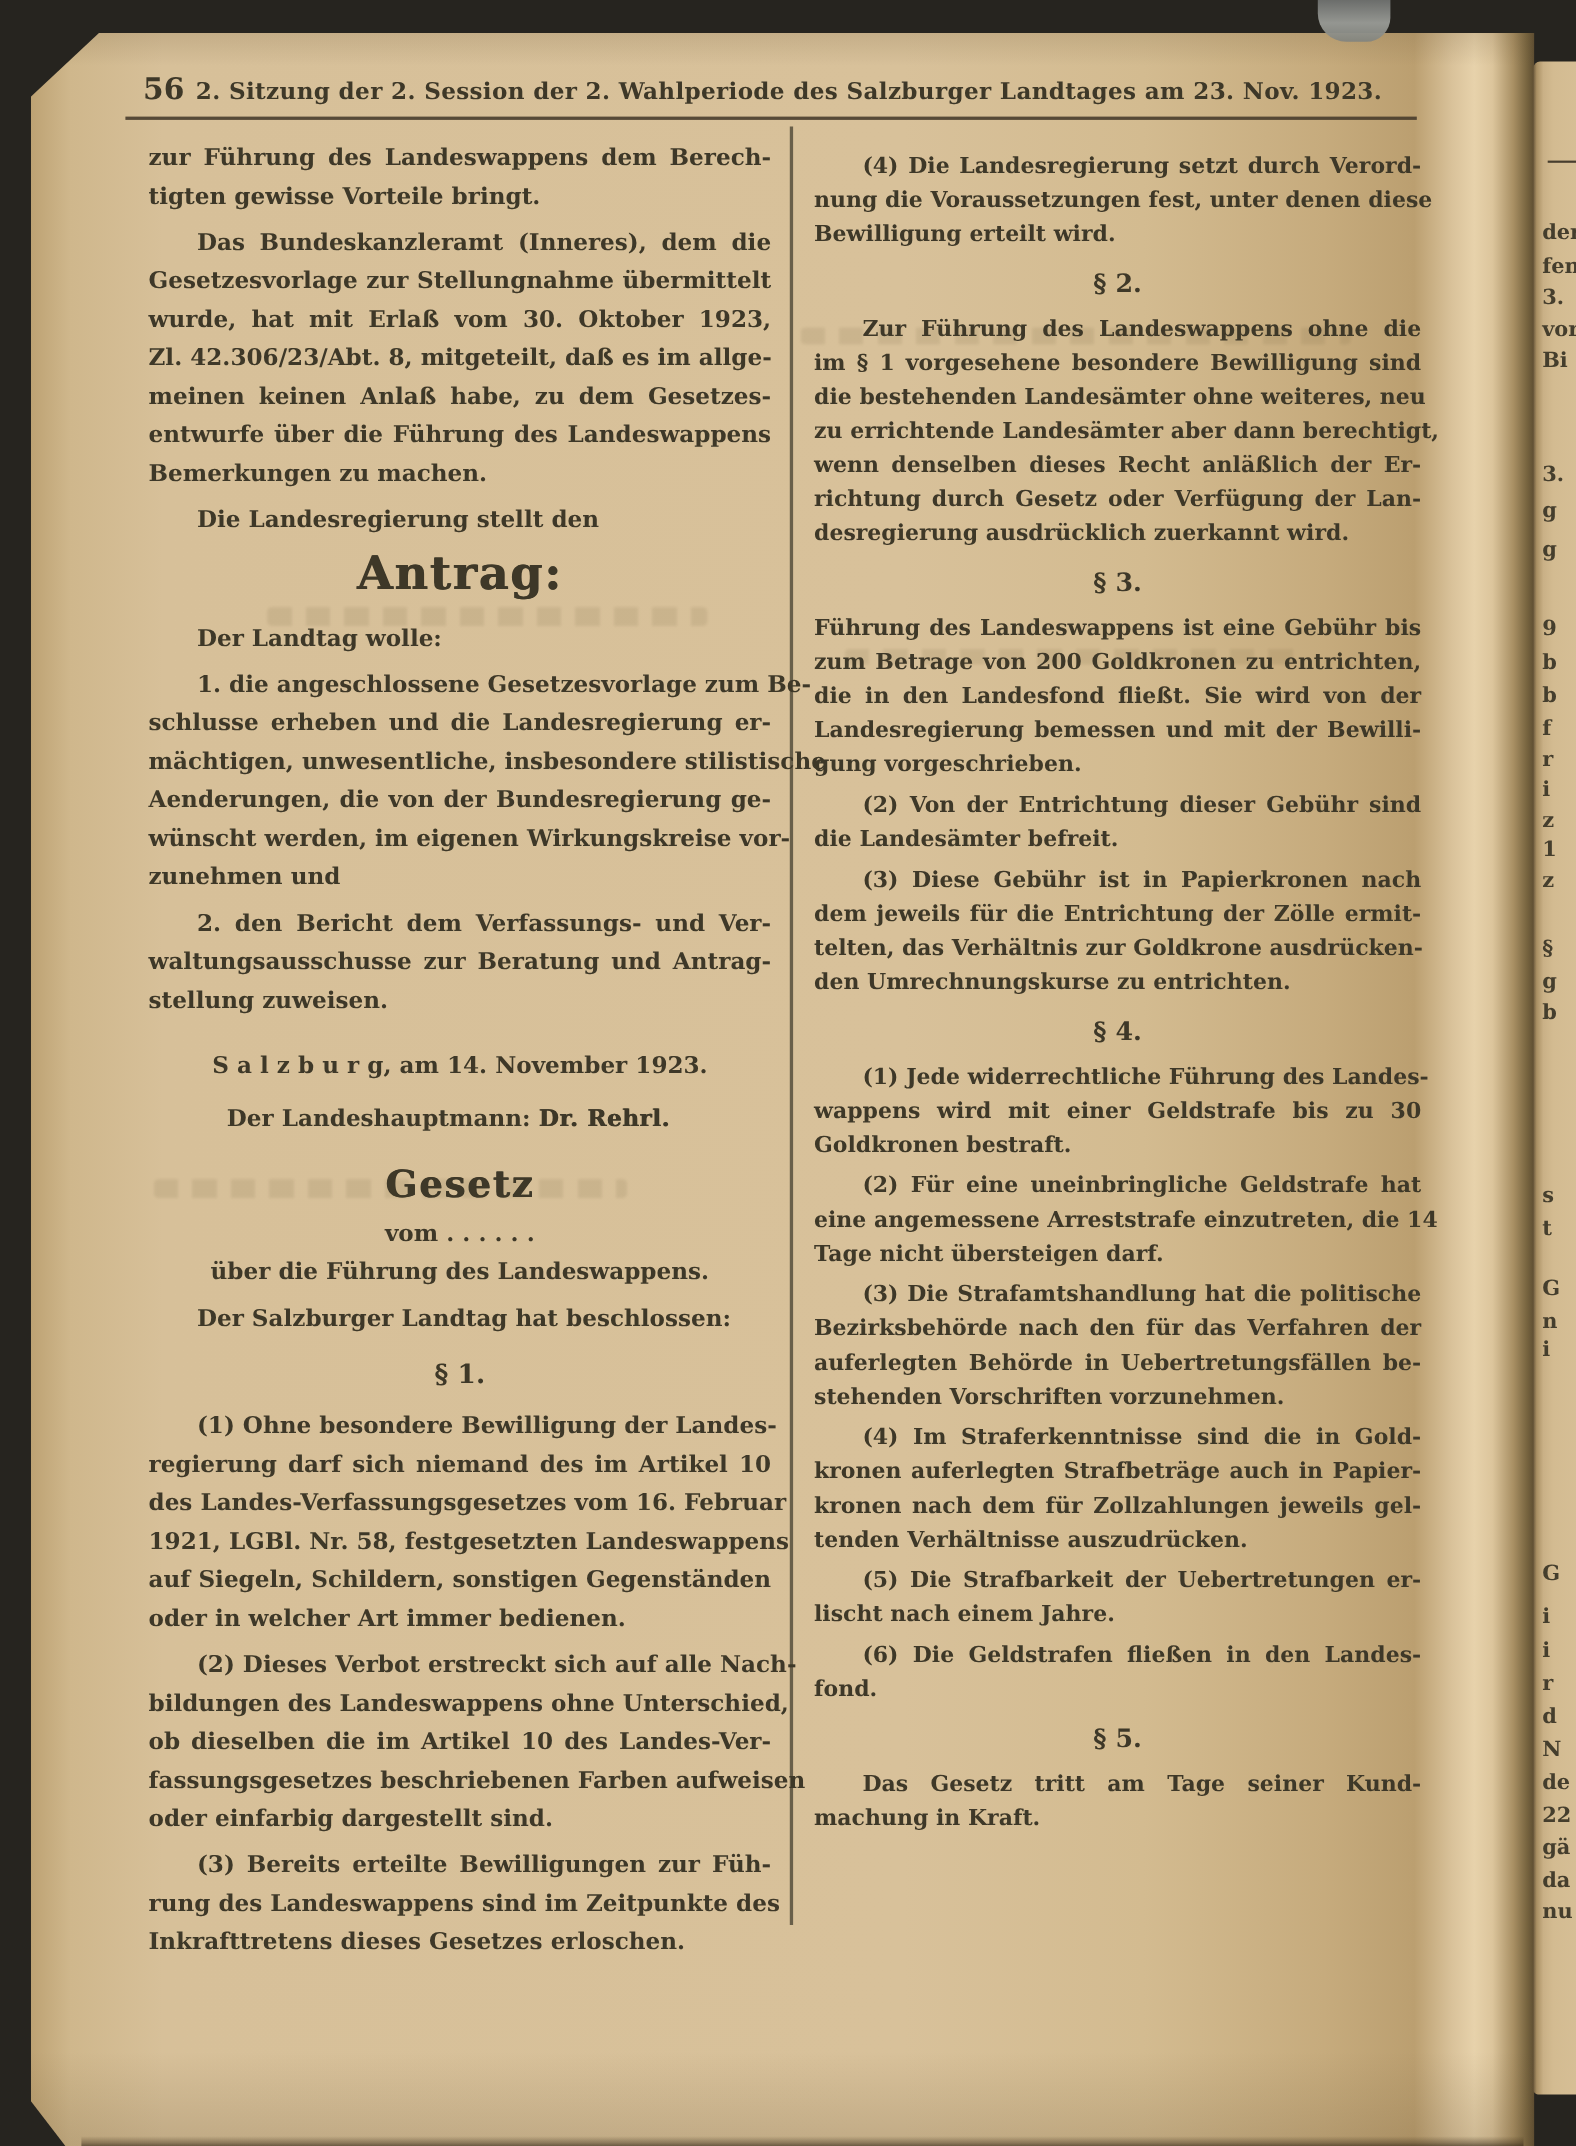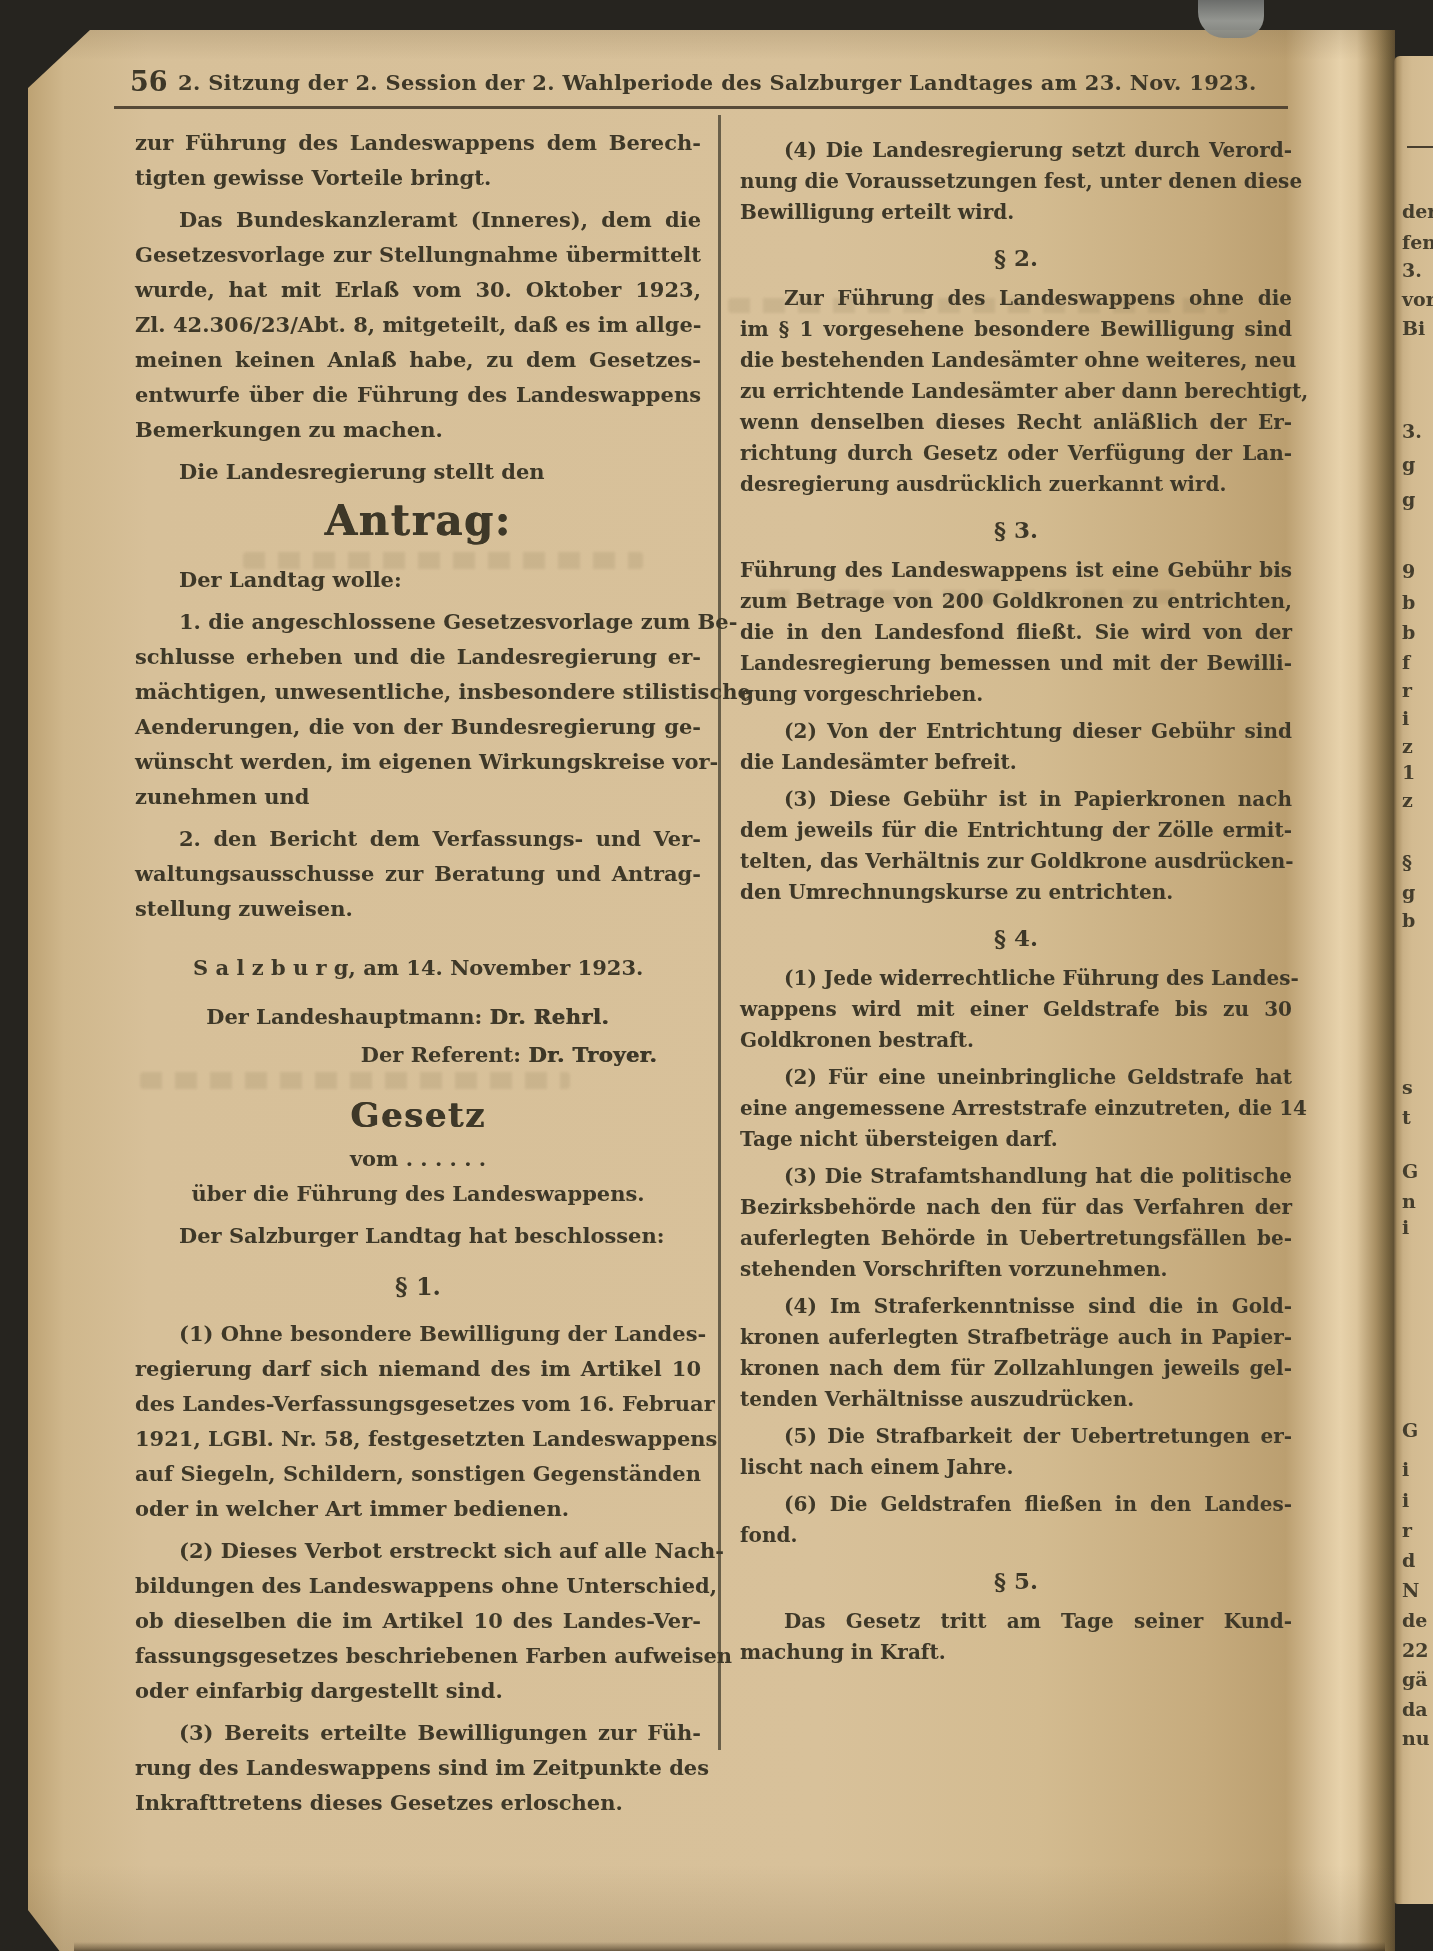--- a/index.html
+++ b/index.html
@@ -120,21 +120,20 @@
         <div class="line">wünscht werden, im eigenen Wirkungskreise vor-</div>
         <div class="line last">zunehmen und</div>
       </div>
       <div class="para">
         <div class="line first">2. den Bericht dem Verfassungs- und Ver-</div>
         <div class="line">waltungsausschusse zur Beratung und Antrag-</div>
         <div class="line last">stellung zuweisen.</div>
       </div>
       <div class="date">S a l z b u r g, am 14. November 1923.</div>
       <div class="sig v1"><span class="prefix">Der Landeshauptmann: </span><span class="name">Dr. Rehrl.</span></div>
-      <div class="sig v2"><span class="prefix">Der Referent: </span><span class="name">Dr. Troyer.</span></div>
       <div class="heading md">Gesetz</div>
       <div class="centerline">vom . . . . . .</div>
       <div class="centerline">über die Führung des Landeswappens.</div>
       <div class="para">
         <div class="line first last">Der Salzburger Landtag hat beschlossen:</div>
       </div>
       <div class="section">§ 1.</div>
       <div class="para">
         <div class="line first">(1) Ohne besondere Bewilligung der Landes-</div>
         <div class="line">regierung darf sich niemand des im Artikel 10</div>

